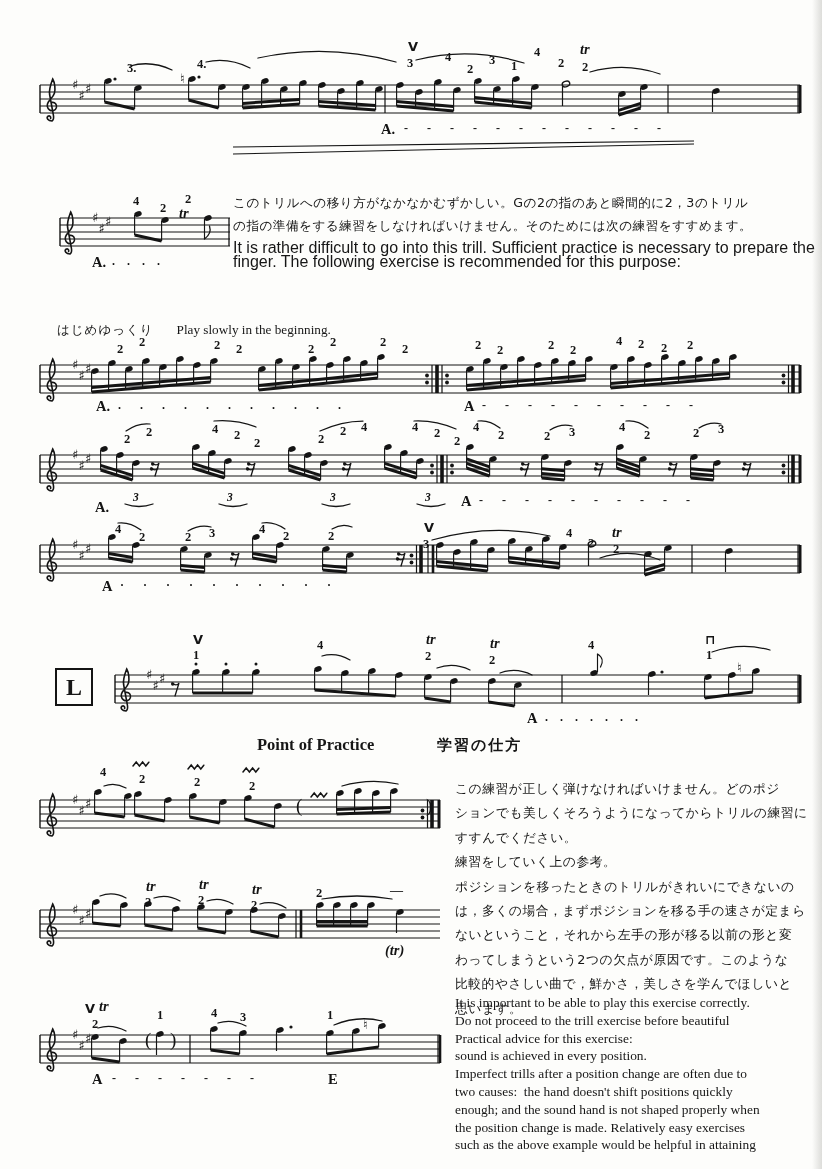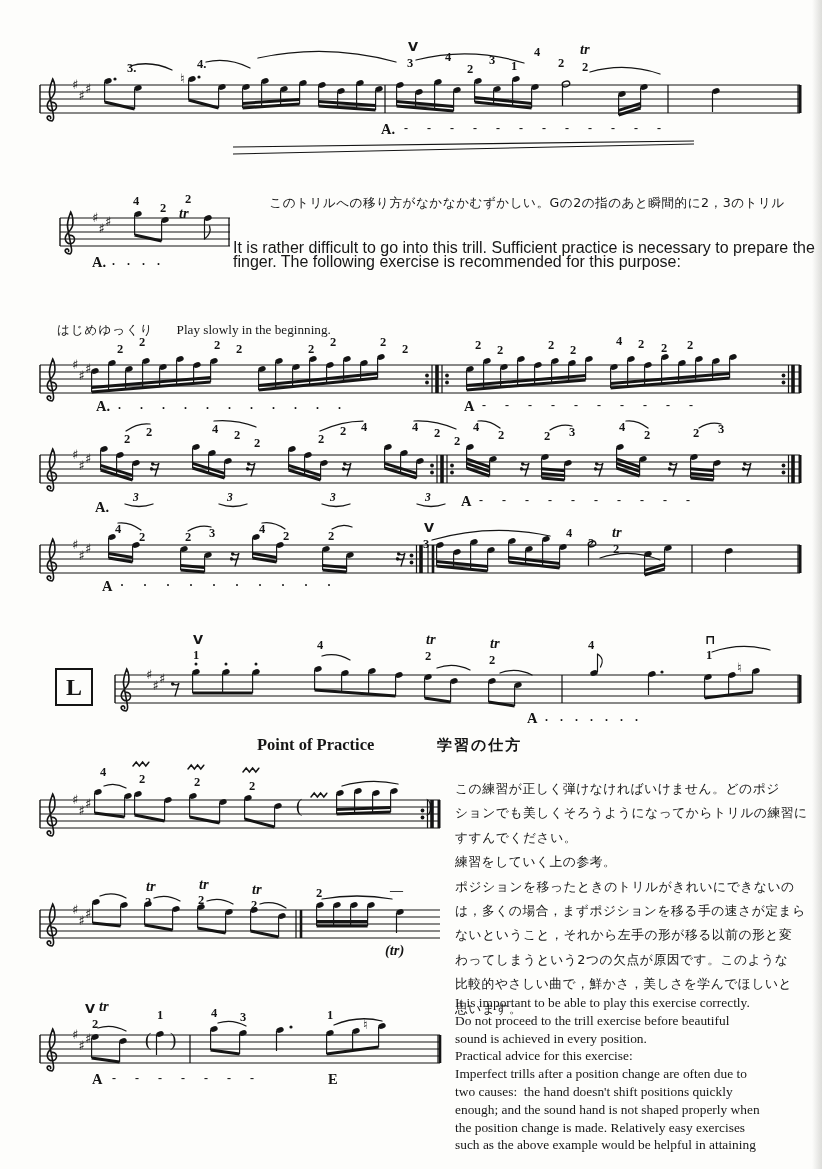--- a/index.html
+++ b/index.html
@@ -13,21 +13,21 @@
   svg .bow {font:700 13px "DejaVu Sans",sans-serif;}
   svg .lbl {font:700 14.5px "Liberation Serif",serif;}
   svg .dash{font:700 12px "Liberation Serif",serif;word-spacing:16px;}
   svg .dashm{font:700 12px "Liberation Serif",serif;word-spacing:9px;}
   svg .tu  {font:italic 700 11.5px "Liberation Serif",serif;}
   svg .acc {font:600 13px "DejaVu Sans",sans-serif;}
   svg .par {font:400 19px "Liberation Serif",serif;}
   svg .ten {font:700 13px "Liberation Serif",serif;}
   .tb{position:absolute;line-height:1.0;}
   .tb .ln{white-space:pre;}
-  .jp .ln{font-family:"DejaVu Sans",sans-serif;font-size:12.6px;line-height:22.5px;letter-spacing:.5px;text-align:center;}
+  .jp .ln{font-family:"DejaVu Sans",sans-serif;font-size:12.6px;line-height:22.5px;letter-spacing:.5px;}
   .en .ln{font-family:Liberation Sans, sans-serif;font-size:16px;line-height:14.4px;font-weight:500;}
   .en2 .ln{font-family:"Liberation Serif",serif;font-size:13.4px;line-height:17.8px;font-weight:500;}
   .jp2 .ln{font-family:"DejaVu Sans",sans-serif;font-size:12.8px;line-height:24.4px;letter-spacing:.5px;}
   .caption{position:absolute;left:57px;top:320px;}
   .caption .cjp{font-family:"DejaVu Sans",sans-serif;font-size:12.5px;letter-spacing:1px;}
   .caption .cen{font-family:"Liberation Serif",serif;font-size:13.2px;font-weight:500;margin-left:19px;}
   .heading{position:absolute;top:735px;left:0;width:100%;}
   .hen{position:absolute;left:257px;top:0;font-family:"Liberation Serif",serif;font-size:16.5px;font-weight:700;}
   .hjp{position:absolute;left:437px;top:1px;font-family:"DejaVu Sans",sans-serif;font-size:15px;font-weight:700;letter-spacing:2px;}
   .rehearsal{position:absolute;left:55px;top:668px;width:34px;height:34px;border:2.2px solid #141414;
@@ -821,20 +821,21 @@
       <text x="112" y="1082" class="dash">- - - - - - -</text>
       <text x="328" y="1084" class="lbl">E</text>
     </svg>
 
   <div class="rehearsal">
     <span>L</span>
   </div>
 
   <div class="tb jp" style="left:233px;top:192px;width:588px">
       <div class="ln">このトリルへの移り方がなかなかむずかしい。Gの2の指のあと瞬間的に2，3のトリル</div>
+      <div class="ln">の指の準備をする練習をしなければいけません。そのためには次の練習をすすめます。</div>
     </div>
 
   <div class="tb en" style="left:233px;top:241px;width:588px">
       <div class="ln">It is rather difficult to go into this trill. Sufficient practice is necessary to prepare the</div>
       <div class="ln">finger. The following exercise is recommended for this purpose:</div>
     </div>
 
   <div class="caption">
     <span class="cjp">はじめゆっくり</span>
     <span class="cen">Play slowly in the beginning.</span>
@@ -854,22 +855,22 @@
       <div class="ln">は，多くの場合，まずポジションを移る手の速さが定まら</div>
       <div class="ln">ないということ，それから左手の形が移る以前の形と変</div>
       <div class="ln">わってしまうという2つの欠点が原因です。このような</div>
       <div class="ln">比較的やさしい曲で，鮮かさ，美しさを学んでほしいと</div>
       <div class="ln">思います。</div>
     </div>
 
   <div class="tb en2" style="left:455px;top:994px;width:366px">
       <div class="ln">It is important to be able to play this exercise correctly.</div>
       <div class="ln">Do not proceed to the trill exercise before beautiful</div>
+      <div class="ln">Practical advice for this exercise:</div>
       <div class="ln">sound is achieved in every position.</div>
-      <div class="ln">Practical advice for this exercise:</div>
       <div class="ln">Imperfect trills after a position change are often due to</div>
       <div class="ln">two causes:  the hand doesn't shift positions quickly</div>
       <div class="ln">enough; and the sound hand is not shaped properly when</div>
       <div class="ln">the position change is made. Relatively easy exercises</div>
       <div class="ln">such as the above example would be helpful in attaining</div>
     </div>
 
 </div>
 
 </body></html>

